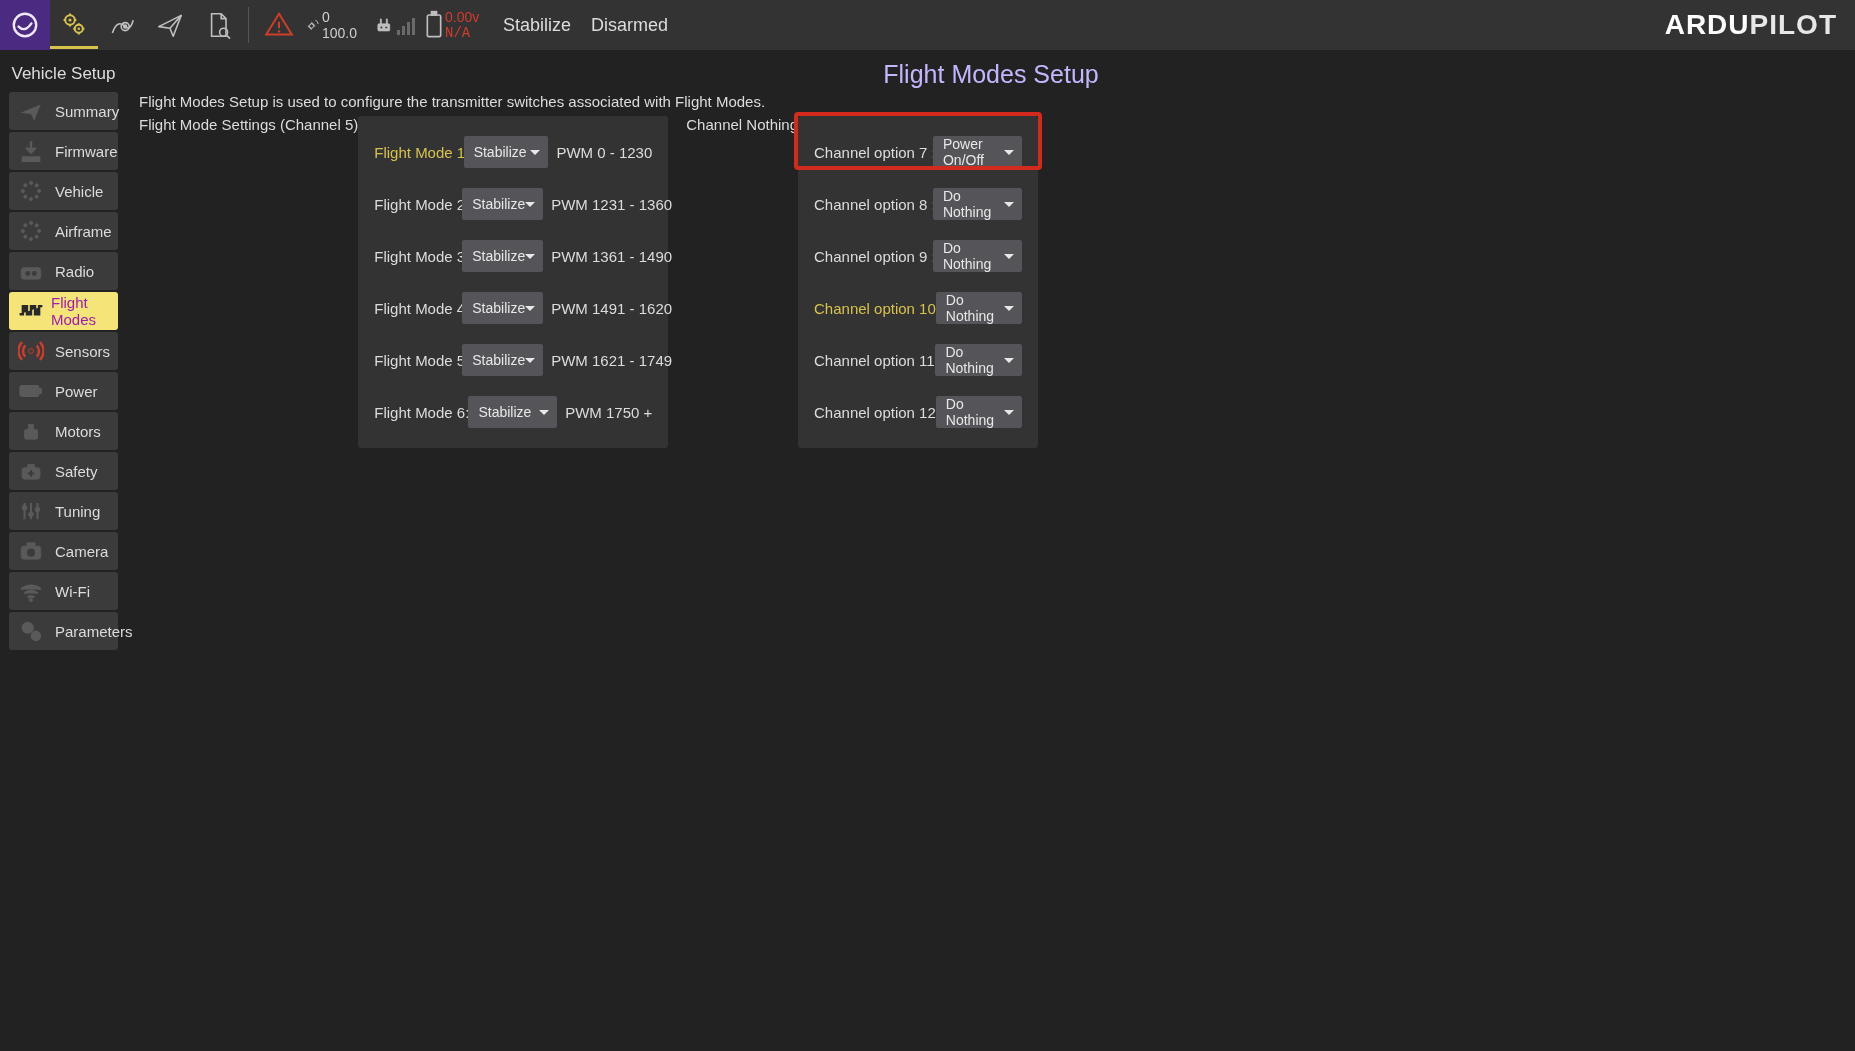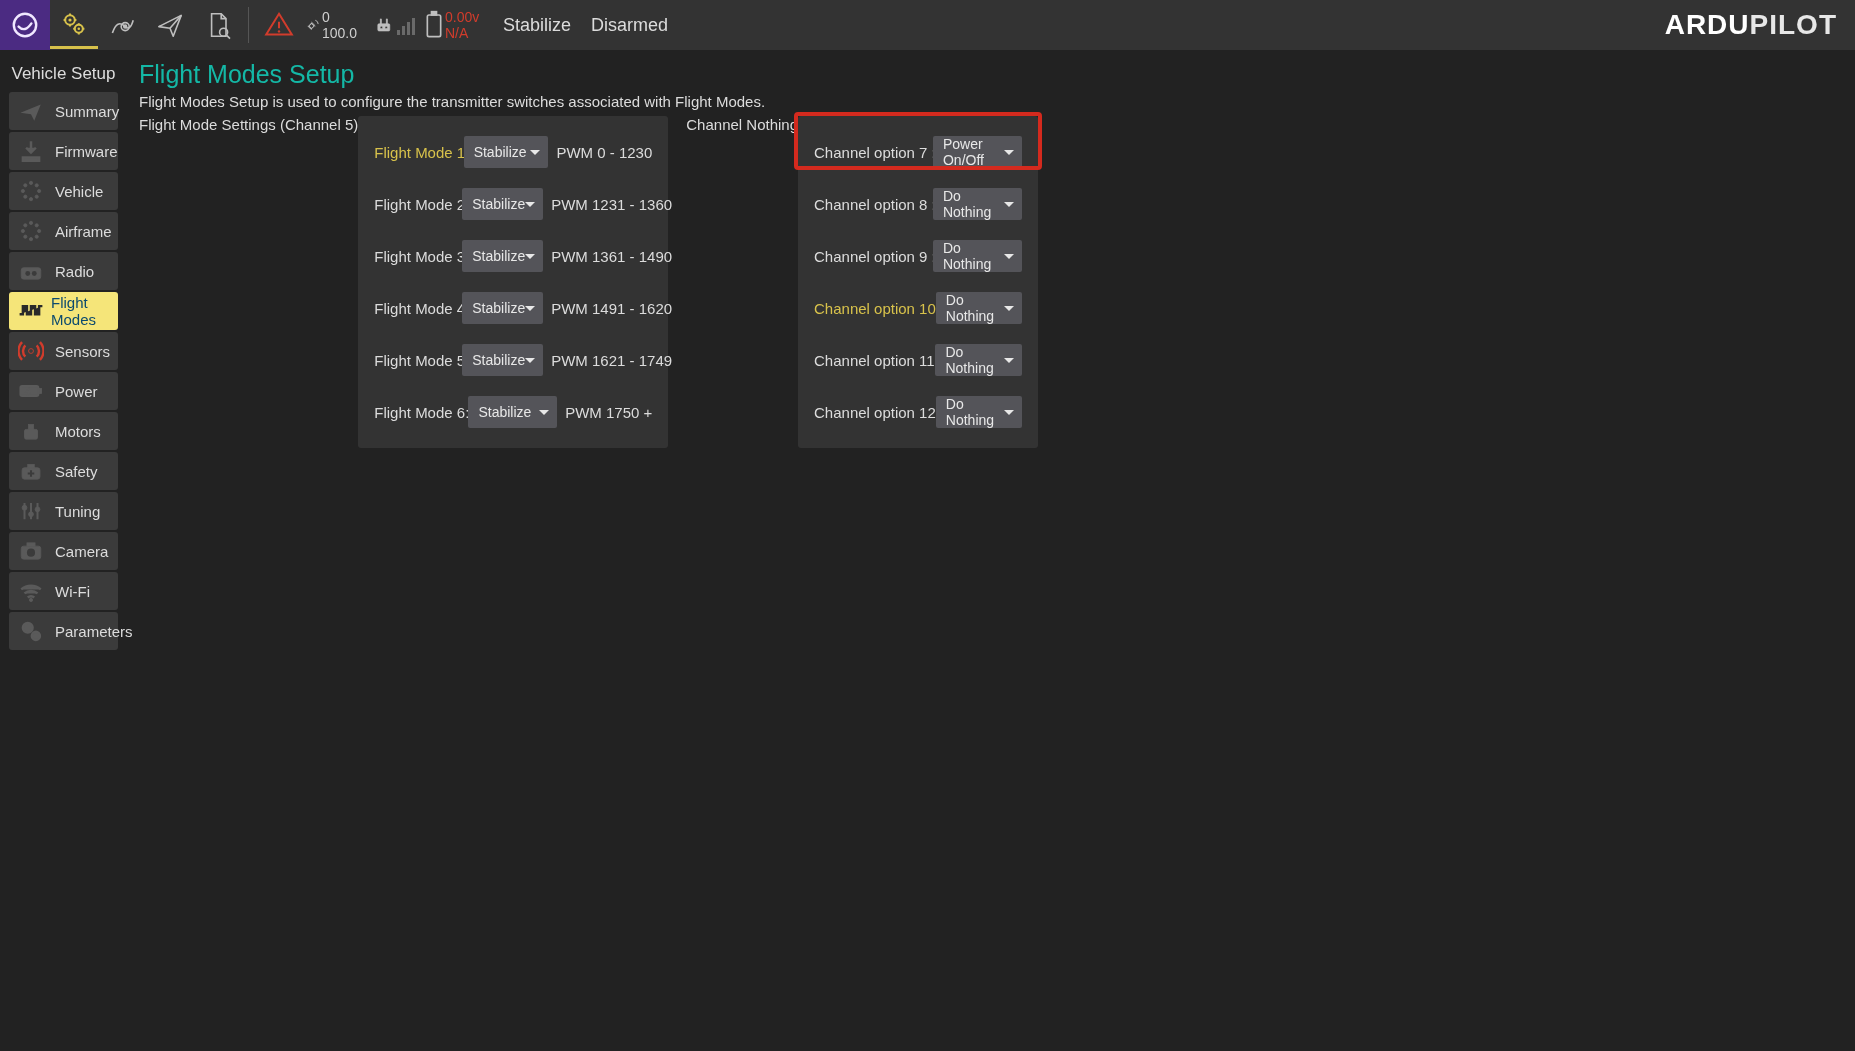--- a/index.html
+++ b/index.html
@@ -49,21 +49,21 @@
   .tb-text-pair {
     display: flex;
     flex-direction: column;
     justify-content: center;
     font-size: 14px;
     line-height: 16px;
     color: #cfcfcf;
     padding: 0 8px 0 0;
   }
   .tb-text-red .v1 { color: #d13c2c; }
-  .tb-text-red .v2 { color: #d13c2c; }
+  .tb-text-red .v2 { color: #d13c2c; font-family: Liberation Mono, monospace; }
   .tb-status {
     font-size: 18px;
     color: #dcdcdc;
     padding: 0 10px;
   }
   .toolbar-spacer { flex: 1; }
   .brand {
     font-family: "Arial Black", Arial, sans-serif;
     font-weight: 900;
     font-size: 28px;
@@ -101,21 +101,21 @@
     align-items: center;
     gap: 10px;
     padding-left: 8px;
     color: #dcdcdc;
     font-size: 15px;
     border-radius: 3px;
     cursor: pointer;
   }
   .sb-item.active {
     background: #f5e579;
-    color: #0c4a6e;
+    color: #a21caf;
     gap: 6px;
   }
   .sb-icon {
     width: 28px;
     height: 28px;
     display: flex;
     align-items: center;
     justify-content: center;
     flex: 0 0 28px;
   }
@@ -123,23 +123,24 @@
   .sb-item .ic { stroke: #5a5a5a; fill: #5a5a5a; }
   .sb-item.active .ic { stroke: #2a2a2a; fill: #2a2a2a; }
   .sb-item.sensors .ic { stroke: #d13c2c; fill: none; }
   
   .main {
     flex: 1;
     padding: 10px 12px;
   }
   .page-title {
     font-size: 25px;
-    color: #14b8a6;
+    color: #c4b5fd;
     margin-bottom: 4px;
     font-weight: 400;
+    text-align: center;
   }
   .page-desc {
     font-size: 15px;
     color: #dcdcdc;
     margin-bottom: 6px;
   }
   .sections { display: flex; gap: 18px; }
   .col { display: flex; flex-direction: row; }
   .col-title {
     font-size: 15px;

